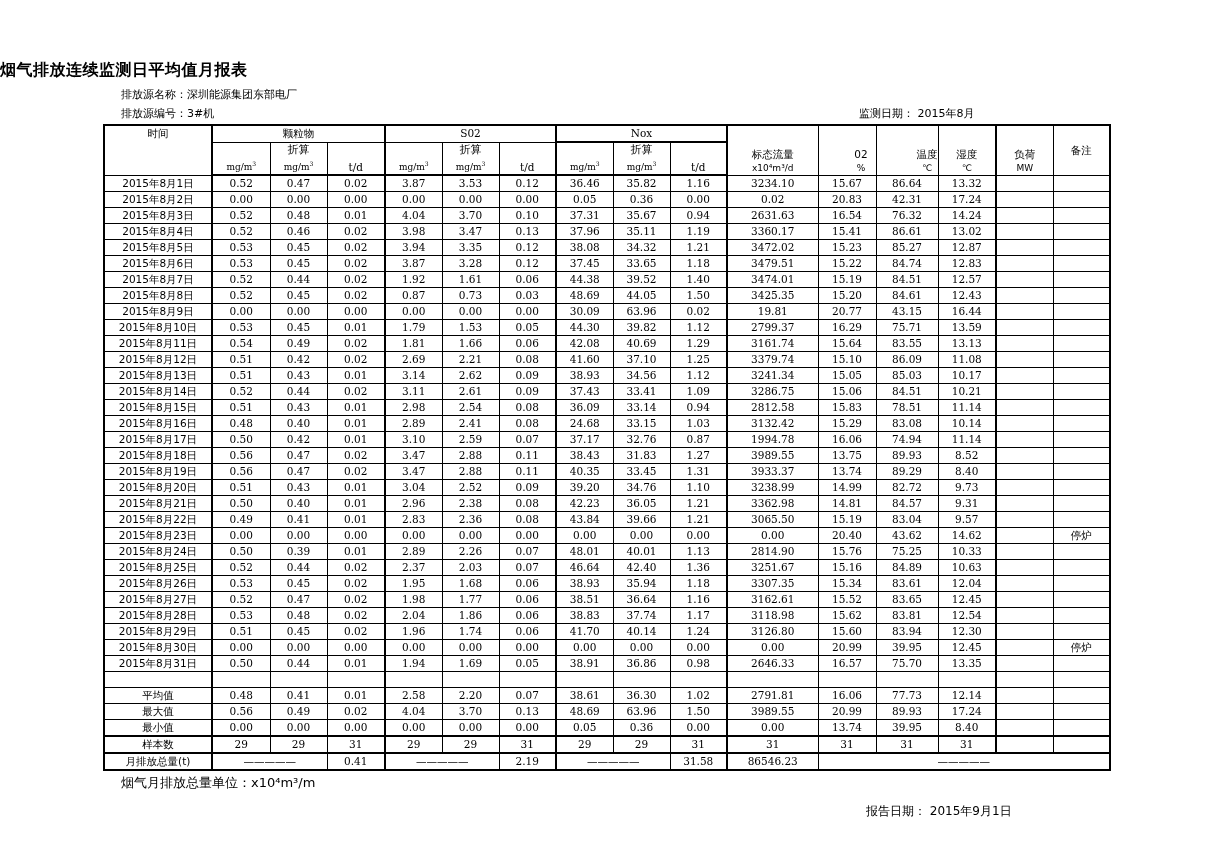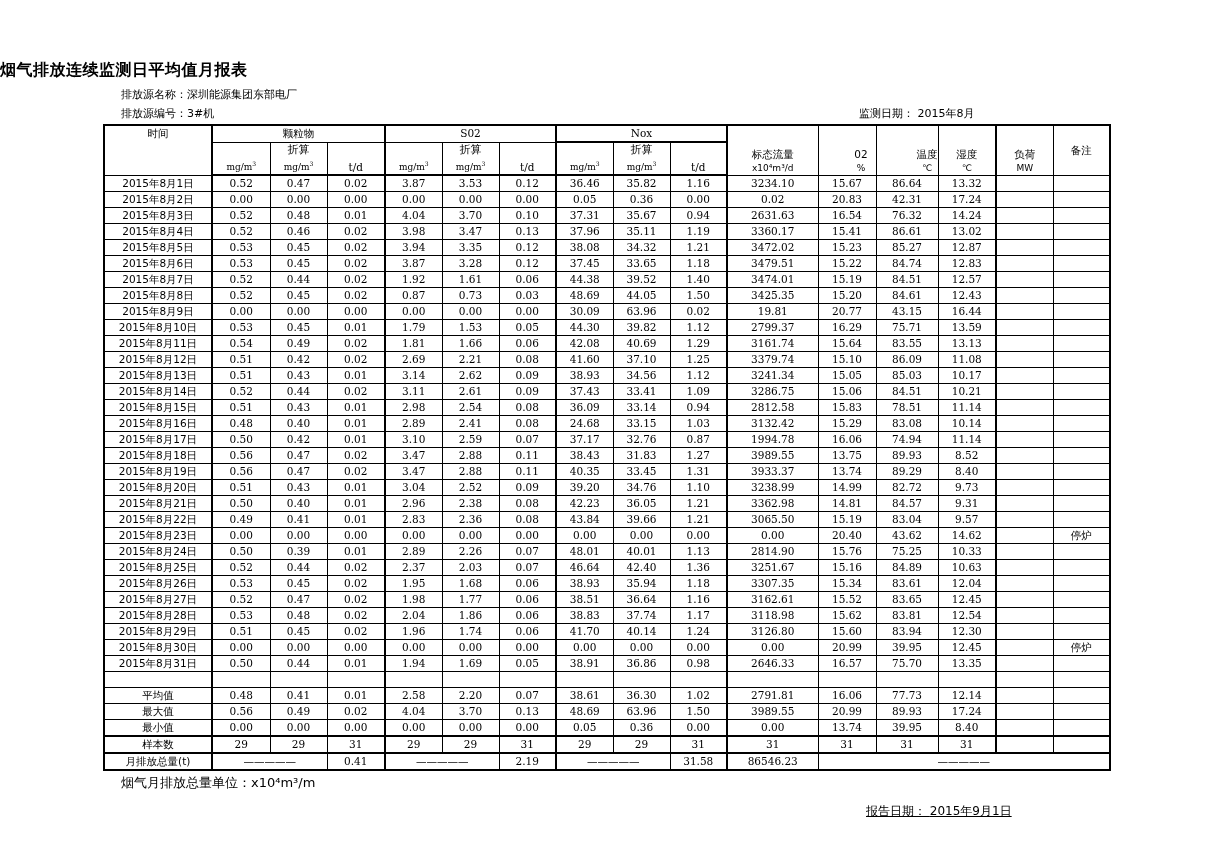--- a/index.html
+++ b/index.html
@@ -15,21 +15,21 @@
   table.rpt tr.hdr1 td { height:15px; }
   table.rpt tr.hdr2 td { height:31px; line-height:14px; vertical-align:bottom; }
   table.rpt td.thick-l { border-left:2px solid #000; }
   table.rpt td.thick-r { border-right:2px solid #000; }
   table.rpt tr.thick-b td { border-bottom:2px solid #000; }
   table.rpt tr.top td { border-top:2px solid #000; }
   .unit { font-size:9px; }
   .sup { font-size:6px; vertical-align:super; }
   .hz { font-family:"DejaVu Sans","Liberation Sans",sans-serif; }
   .footer-unit { position:absolute; left:121px; top:774px; font-size:13px;text-align:center; }
-  .report-date { position:absolute; left:866px; top:803px; font-size:12px;text-decoration:underline; }
+  .report-date { position:absolute; left:866px; top:803px; font-size:12px; }
 </style>
 </head>
 <body>
 
 <div class="title">烟气排放连续监测日平均值月报表</div>
 
 <div class="meta" style="left:121px; top:87px;">
   <span>排放源名称：</span><span>深圳能源集团东部电厂</span>
 </div>
 <div class="meta" style="left:121px; top:106px;">

